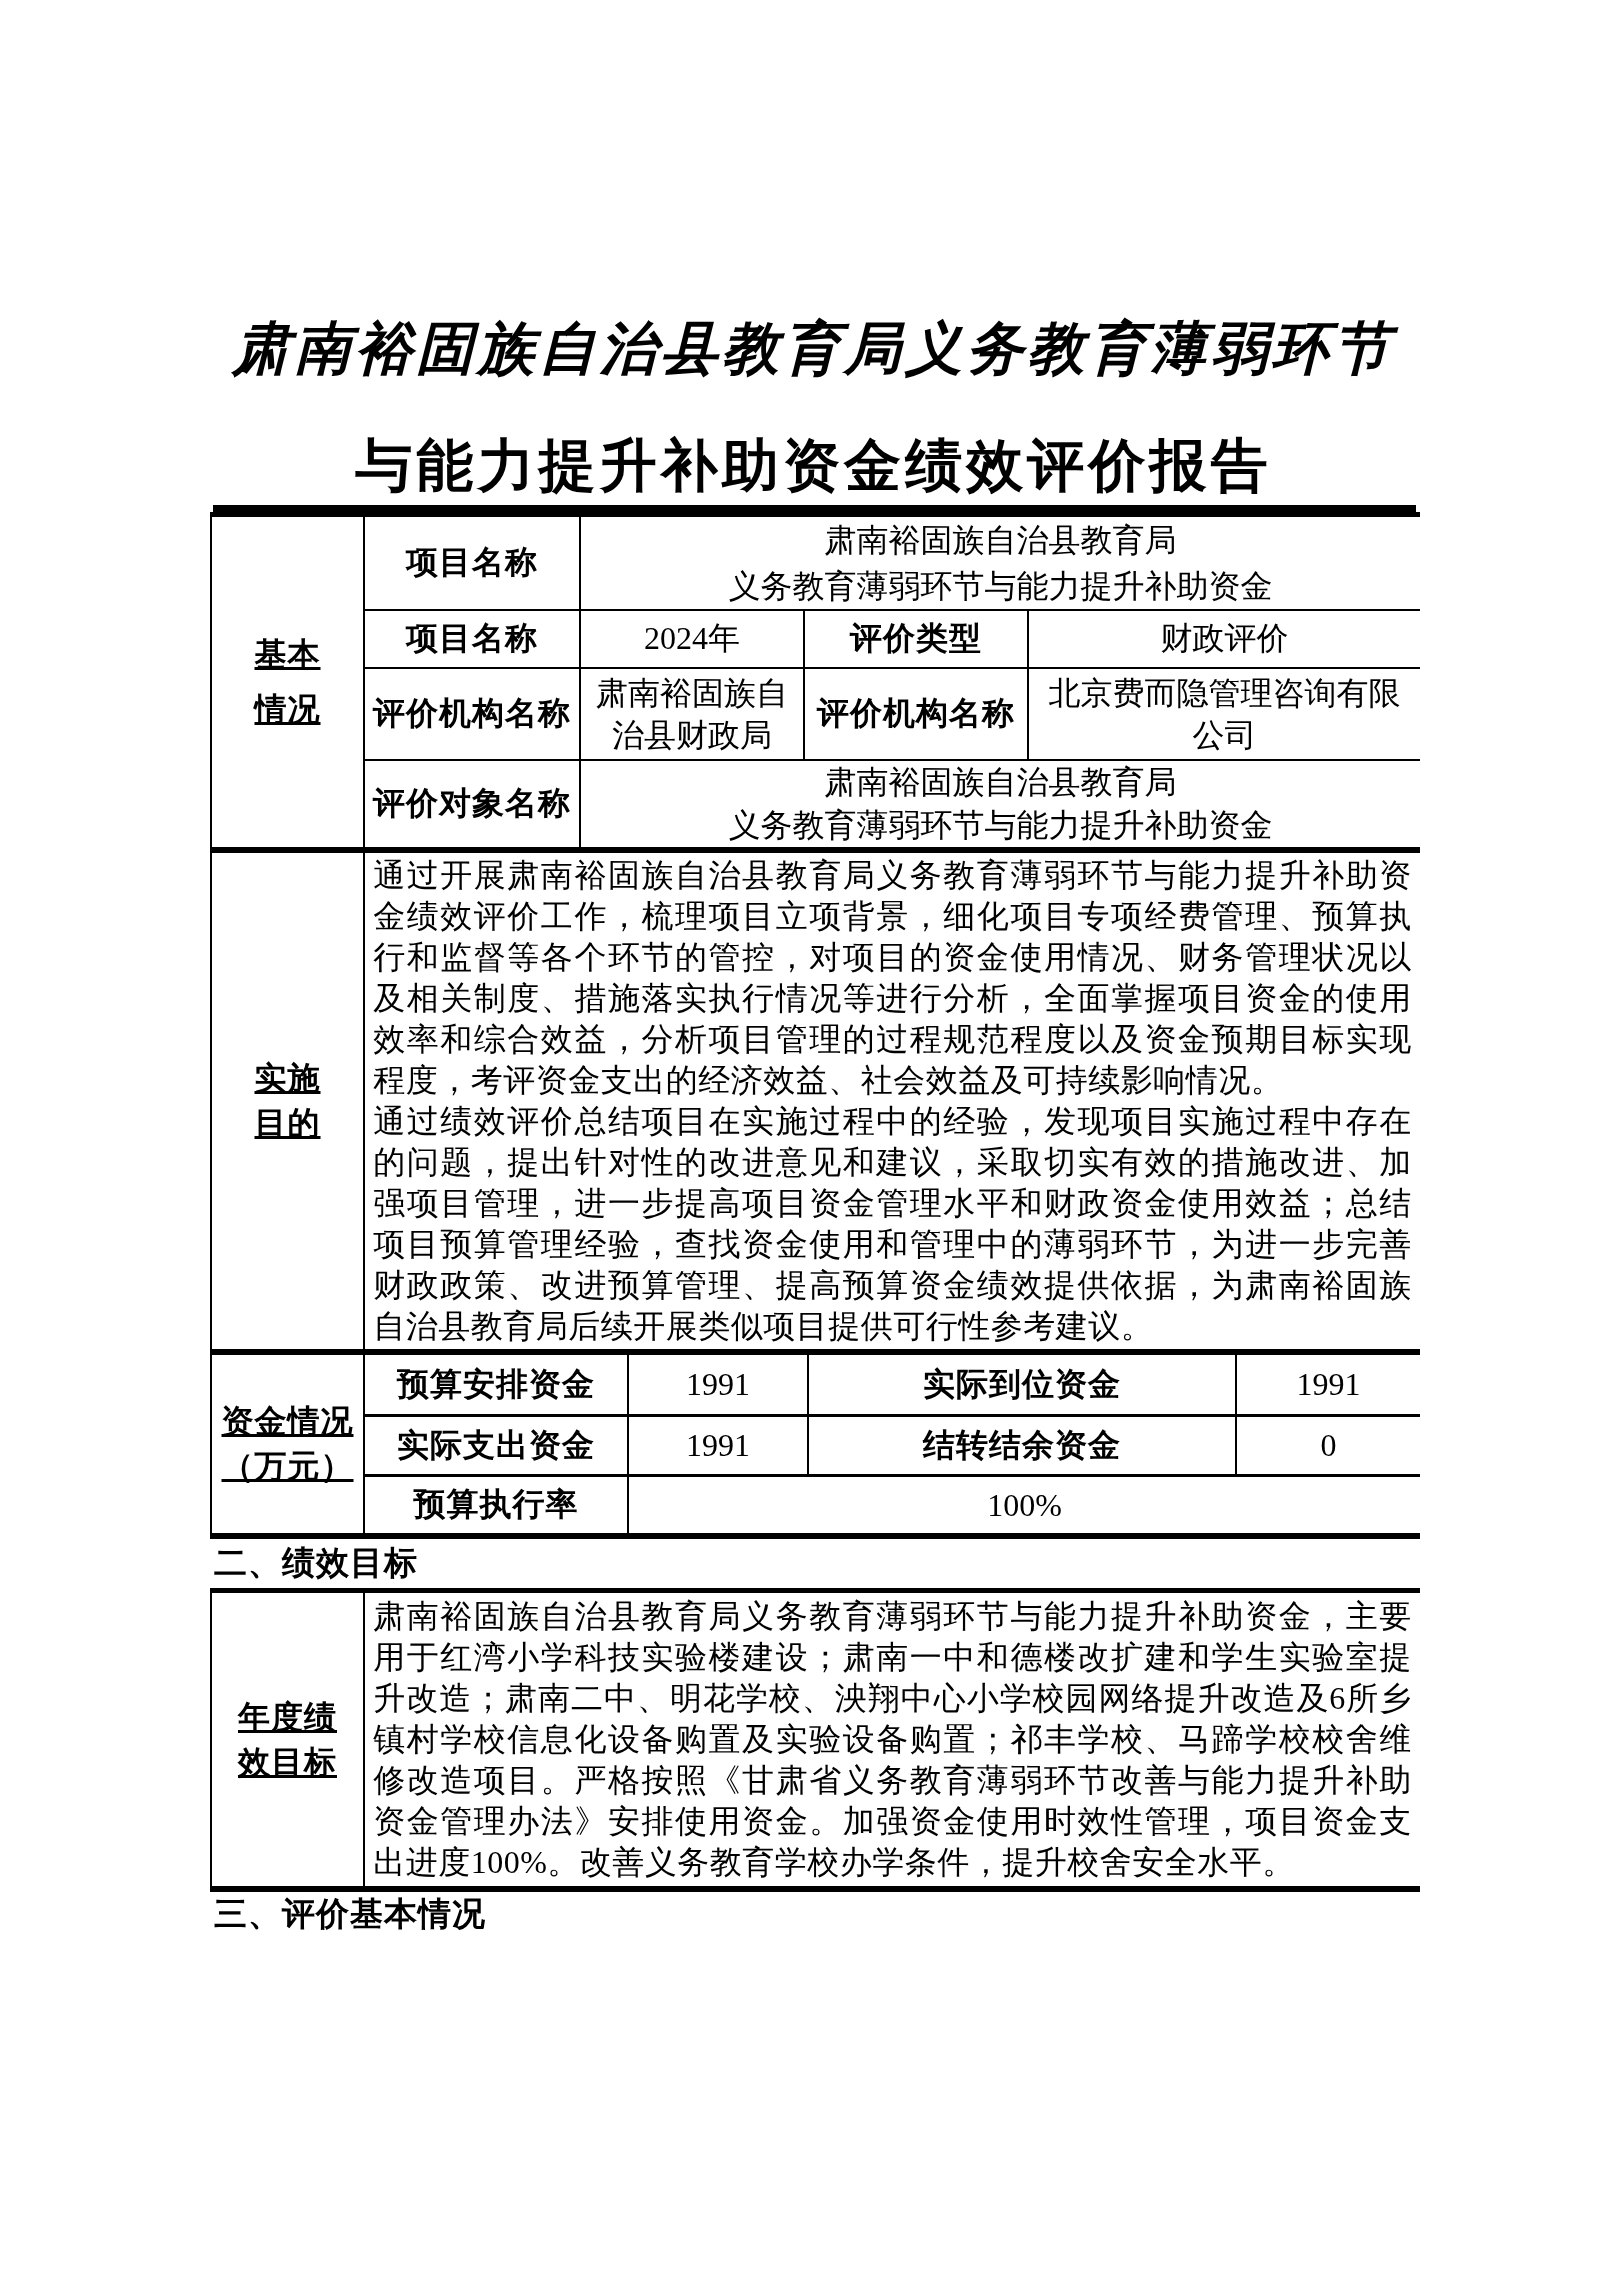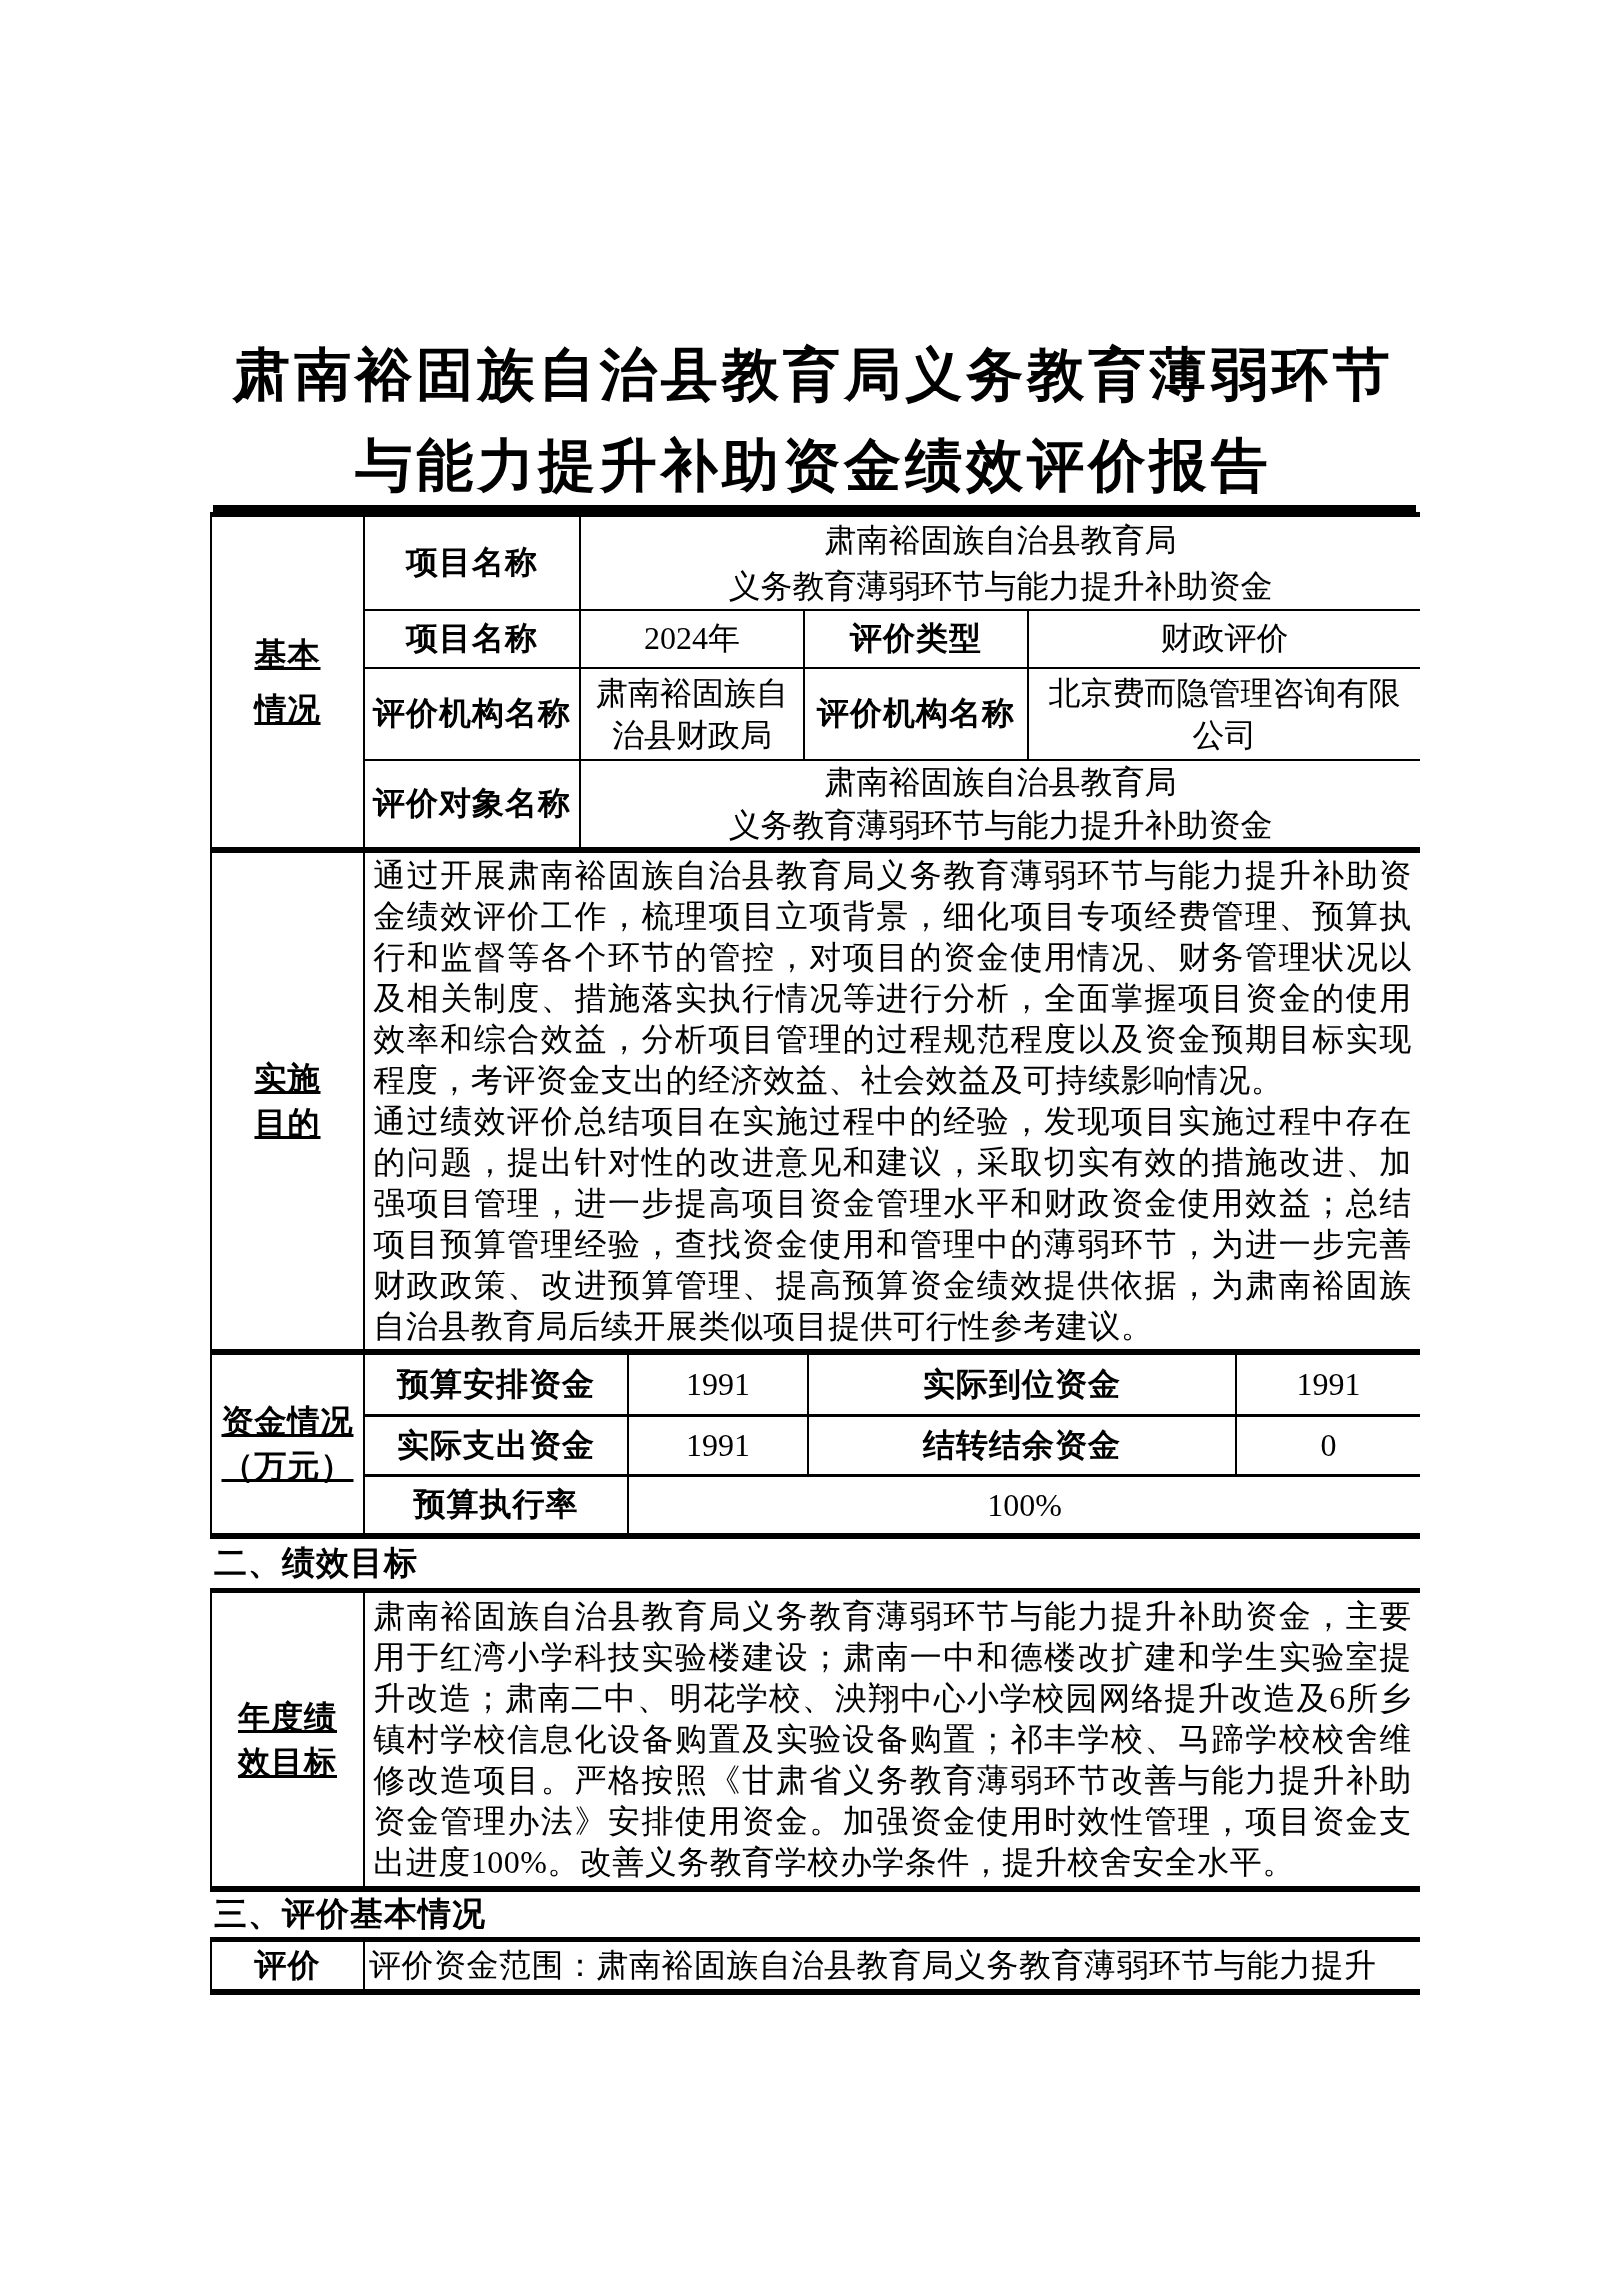--- a/index.html
+++ b/index.html
@@ -8,21 +8,21 @@
     font-family:"Liberation Serif","DejaVu Serif",serif;color:#000;
   }
   .page{position:absolute;inset:0;background:#ffffff;}
 
   
   .title-line{
     position:absolute;left:210px;width:1207px;height:90px;line-height:90px;
     text-align:center;font-weight:700;font-size:57px;letter-spacing:4.1px;
     white-space:nowrap;
   }
-  #title1{top:330px;}
+  #title1{top:304px;font-style:italic;}
   #title2{top:421px;}
   .title-rule{position:absolute;top:505px;left:213px;width:1203px;height:6.6px;background:#000;}
 
   
   .flow{position:absolute;top:512px;left:210px;width:1209px;}
   .band{
     height:49px;display:flex;align-items:center;
     font-size:33px;font-weight:700;padding-left:4.1px;letter-spacing:1px;
   }
   .band.b3{height:45px;}
@@ -184,28 +184,16 @@
           <div>年度绩</div>
           <div>效目标</div>
         </td>
         <td class="para goalpara">肃南裕固族自治县教育局义务教育薄弱环节与能力提升补助资金，主要用于红湾小学科技实验楼建设；肃南一中和德楼改扩建和学生实验室提升改造；肃南二中、明花学校、泱翔中心小学校园网络提升改造及6所乡镇村学校信息化设备购置及实验设备购置；祁丰学校、马蹄学校校舍维修改造项目。严格按照《甘肃省义务教育薄弱环节改善与能力提升补助资金管理办法》安排使用资金。加强资金使用时效性管理，项目资金支出进度100%。改善义务教育学校办学条件，提升校舍安全水平。</td>
       </tr>
     </tbody>
       </table>
 
     <div class="band b3">三、评价基本情况</div>
 
-    <table class="t-top-thick t-bot-13">
-      <colgroup>
-          <col style="width:153px">
-          <col style="width:1056px">
-        </colgroup>
-      <tbody>
-          <tr class="rE">
-        <td class="lbl">评价</td>
-        <td class="evaltext">评价资金范围：肃南裕固族自治县教育局义务教育薄弱环节与能力提升</td>
-      </tr>
-    </tbody>
-      </table>
 
   </div>
 </div>
 
 
 </body></html>

